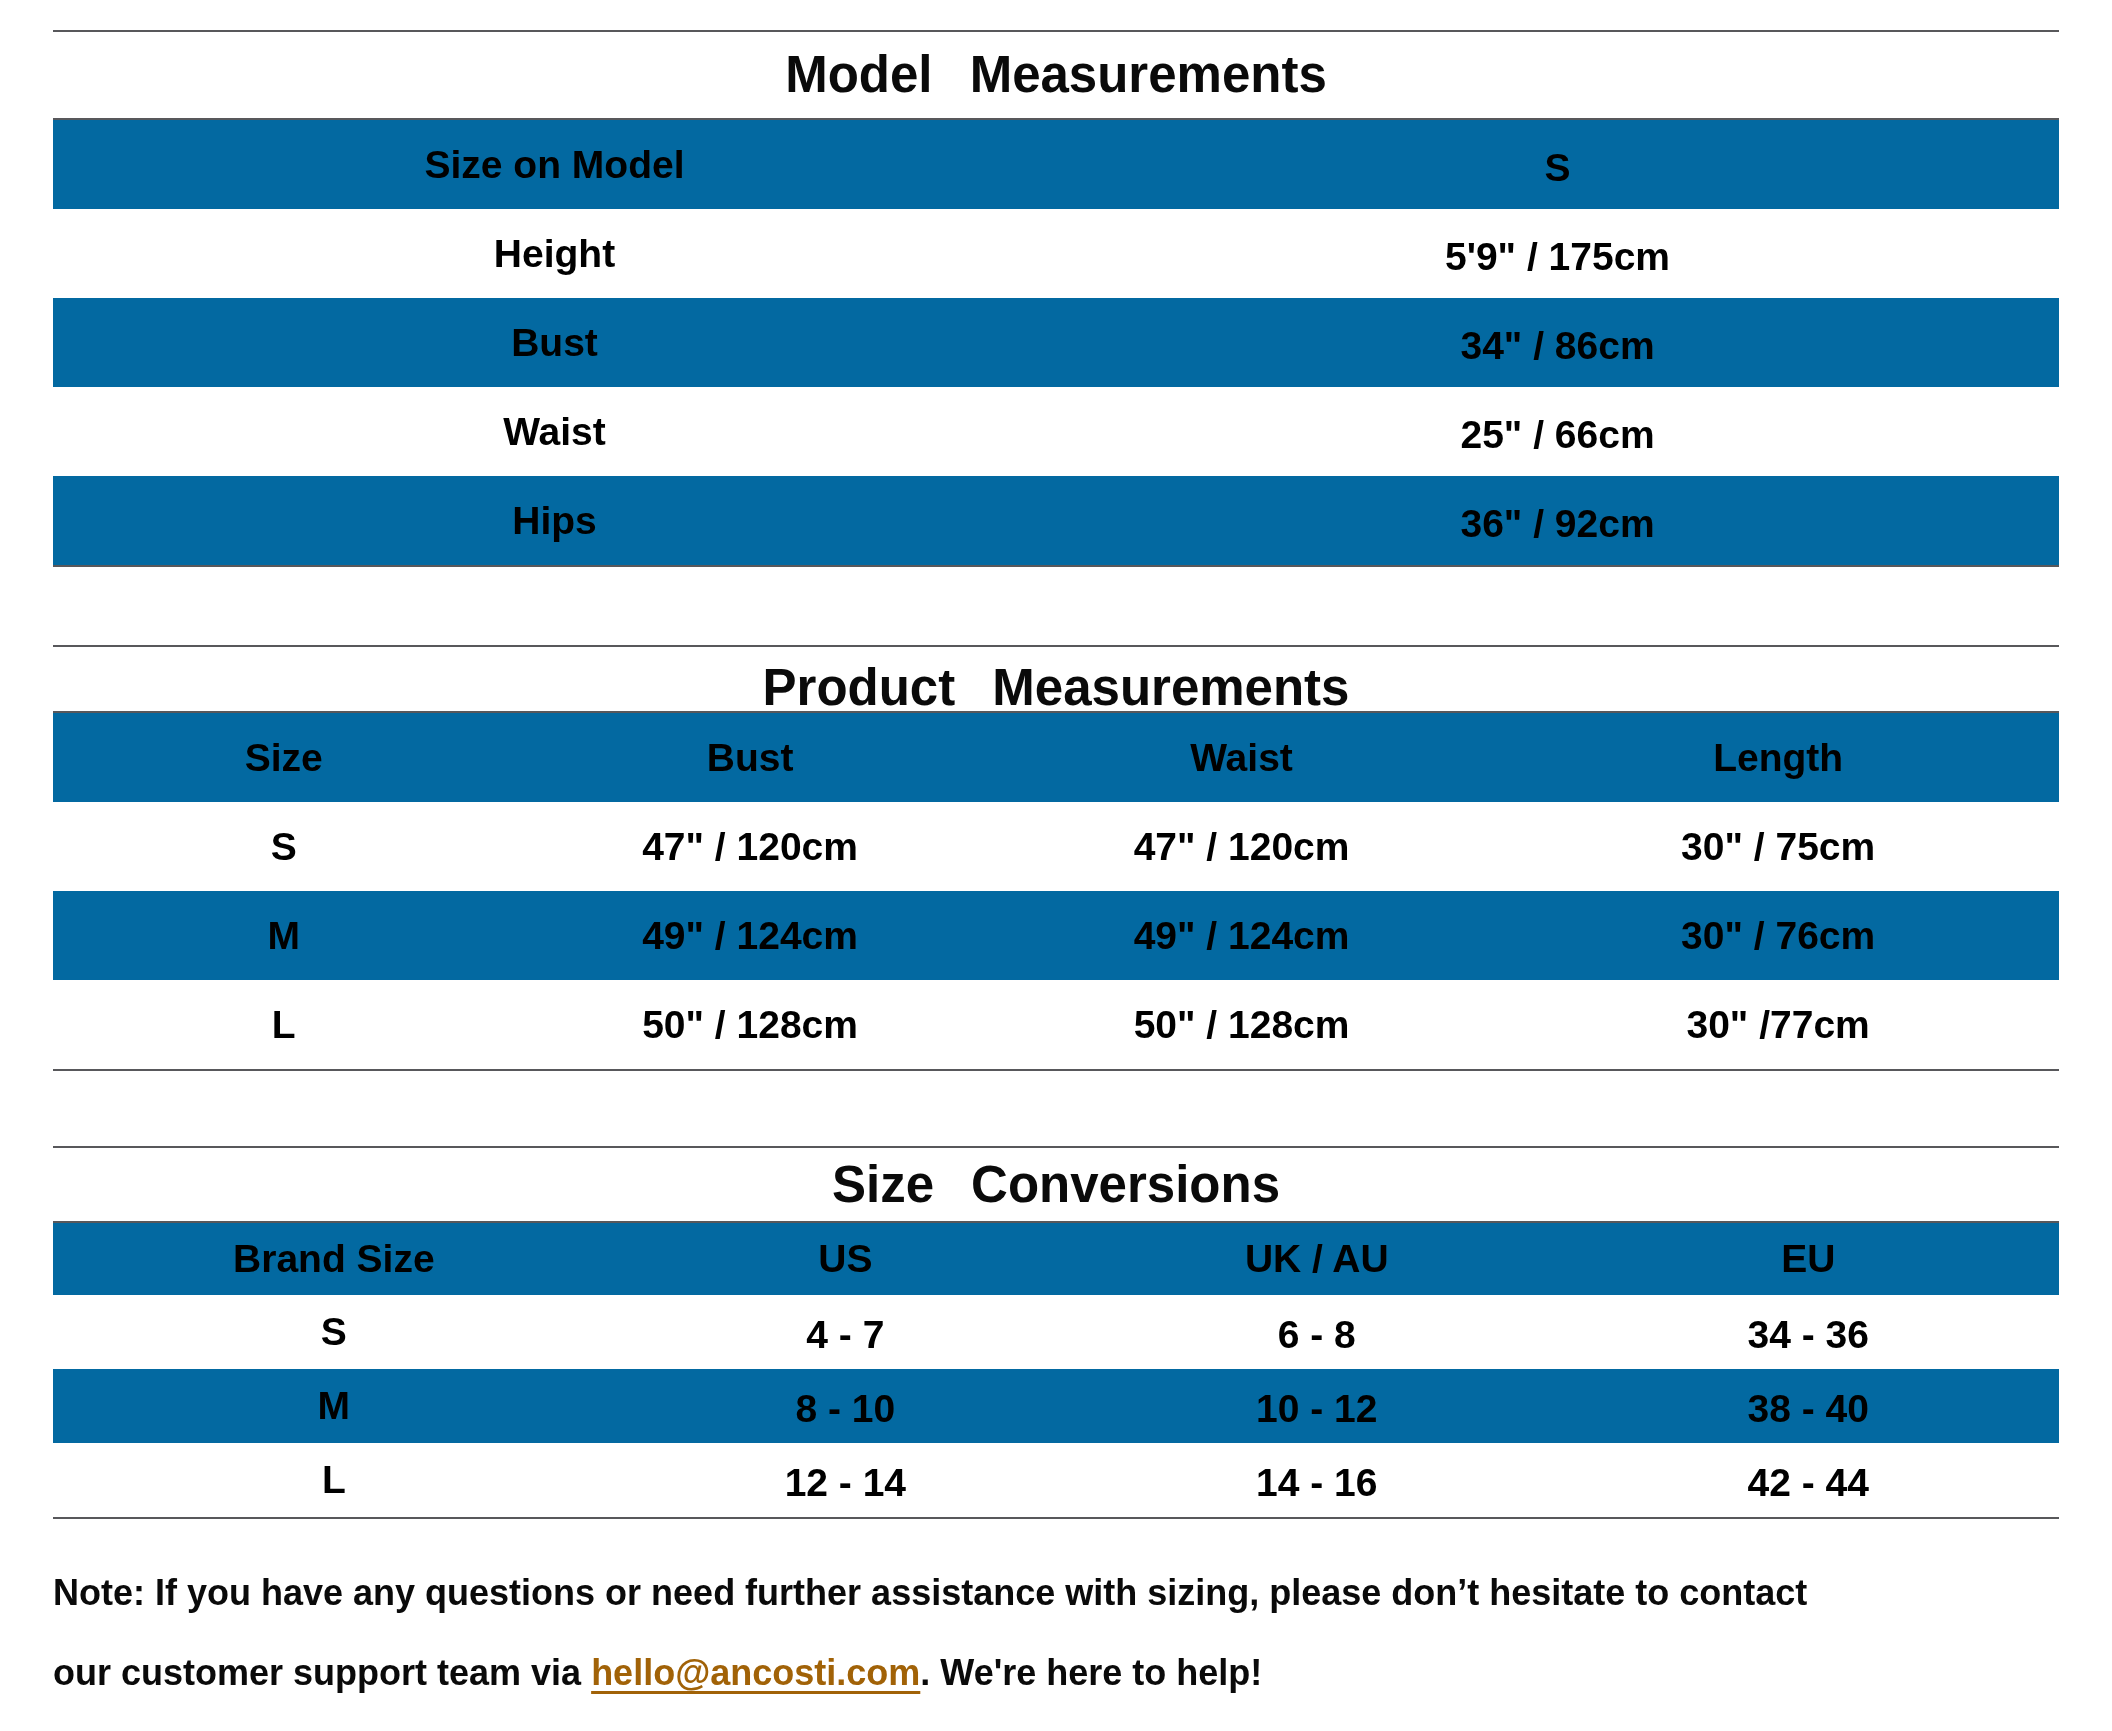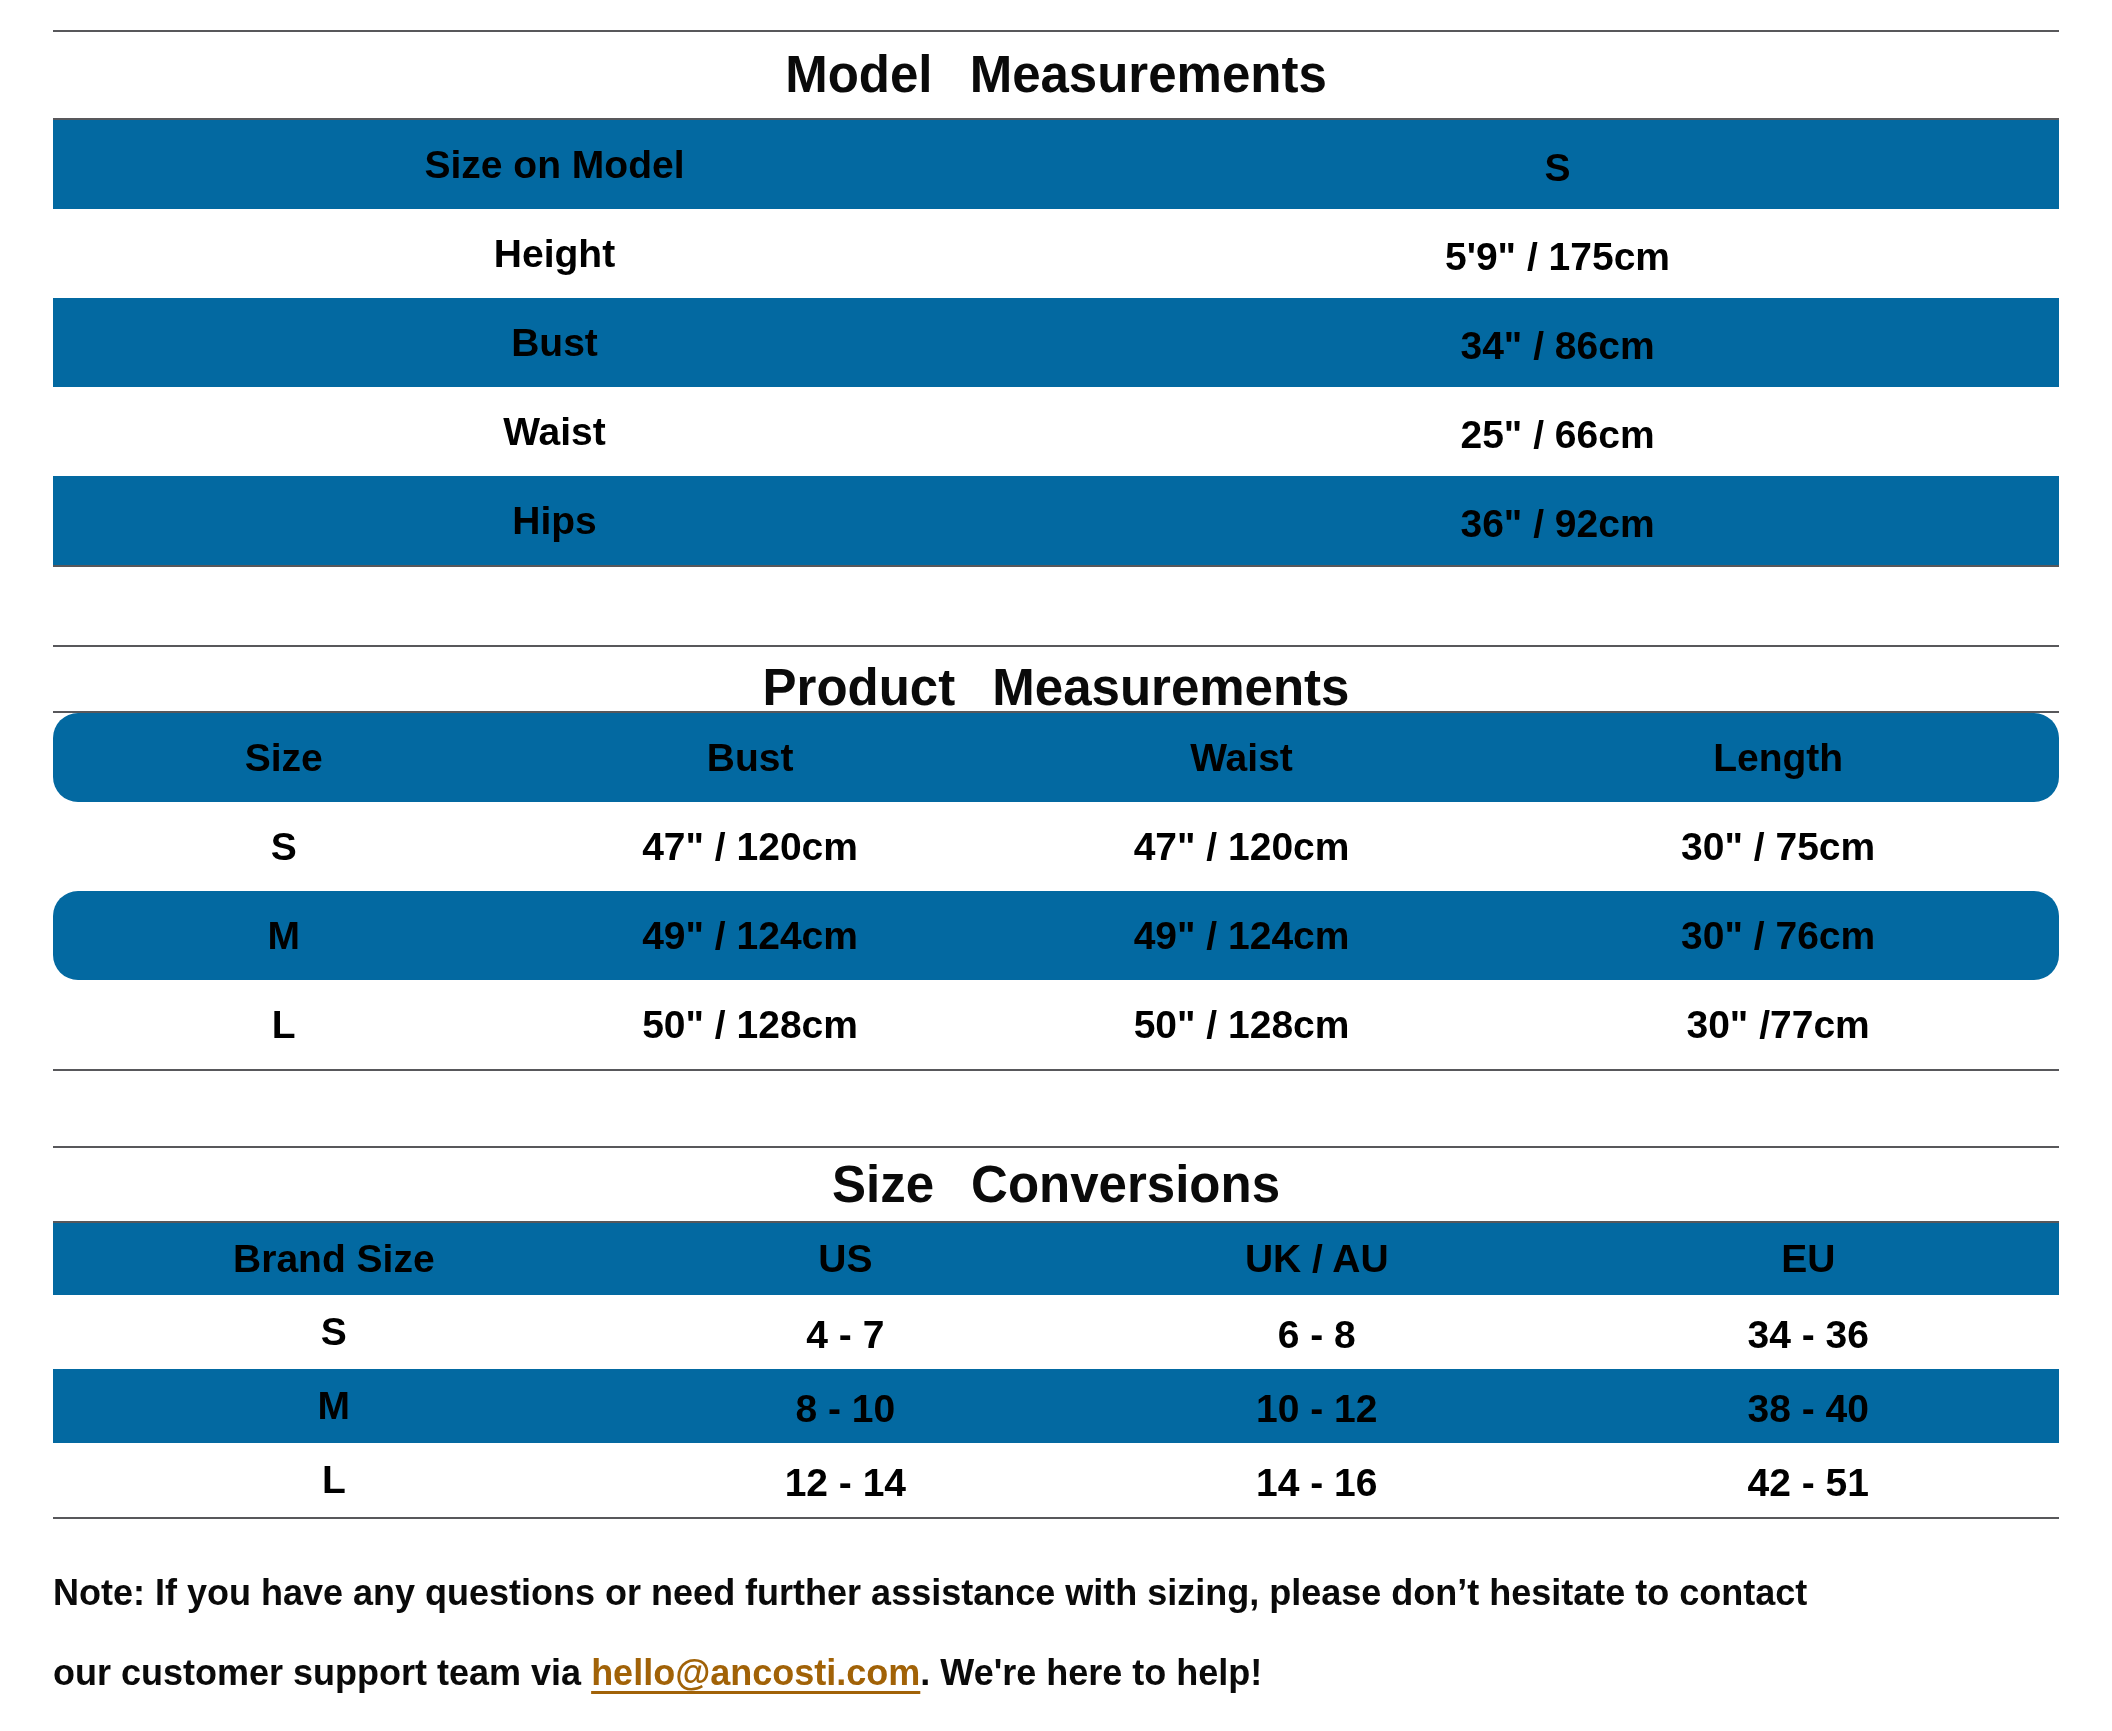--- a/index.html
+++ b/index.html
@@ -44,21 +44,21 @@
   .row.alt { background: #0369a1; }
   .cell {
     text-align: center;
     box-sizing: border-box;
   }
   
   .t1 .row { height: 89px; }
   .t1 .cell { flex: 0 0 50%; }
   .t1 .val { padding-top: 6.8px; }
   
-  .t2 .row { height: 89px; border-radius: 25px; }
+  .t2 .row { height: 89px; }
   .t2 .c1 { flex: 0 0 23%; }
   .t2 .c2 { flex: 0 0 23.5%; }
   .t2 .c3 { flex: 0 0 25.5%; }
   .t2 .c4 { flex: 0 0 28%; }
   
   .t3 .row-head { height: 72px; }
   .t3 .row-body { height: 74px; }
   .t3 .c1 { flex: 0 0 28%; }
   .t3 .c2 { flex: 0 0 23%; }
   .t3 .c3 { flex: 0 0 24%; }
@@ -167,21 +167,21 @@
       <div class="row row-body alt">
         <div class="cell c1">M</div>
         <div class="cell c2 val">8 - 10</div>
         <div class="cell c3 val">10 - 12</div>
         <div class="cell c4 val">38 - 40</div>
       </div>
       <div class="row row-body">
         <div class="cell c1">L</div>
         <div class="cell c2 val">12 - 14</div>
         <div class="cell c3 val">14 - 16</div>
-        <div class="cell c4 val">42 - 51</div>
+        <div class="cell c4 val">42 - 44</div>
       </div>
     </div>
     <div class="rule"></div>
   </section>
 
   <div class="note">
     <div class="line">Note: If you have any questions or need further assistance with sizing, please don’t hesitate to contact</div>
     <div class="line"><span>our customer support team via </span><span class="email-link">hello@ancosti.com</span><span>. We're here to help!</span></div>
   </div>
 

